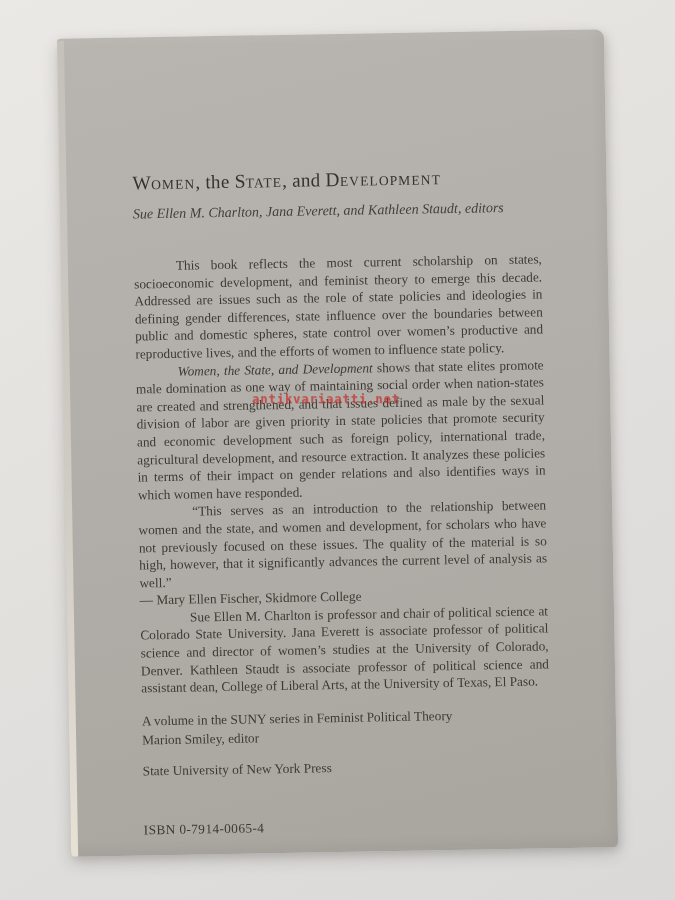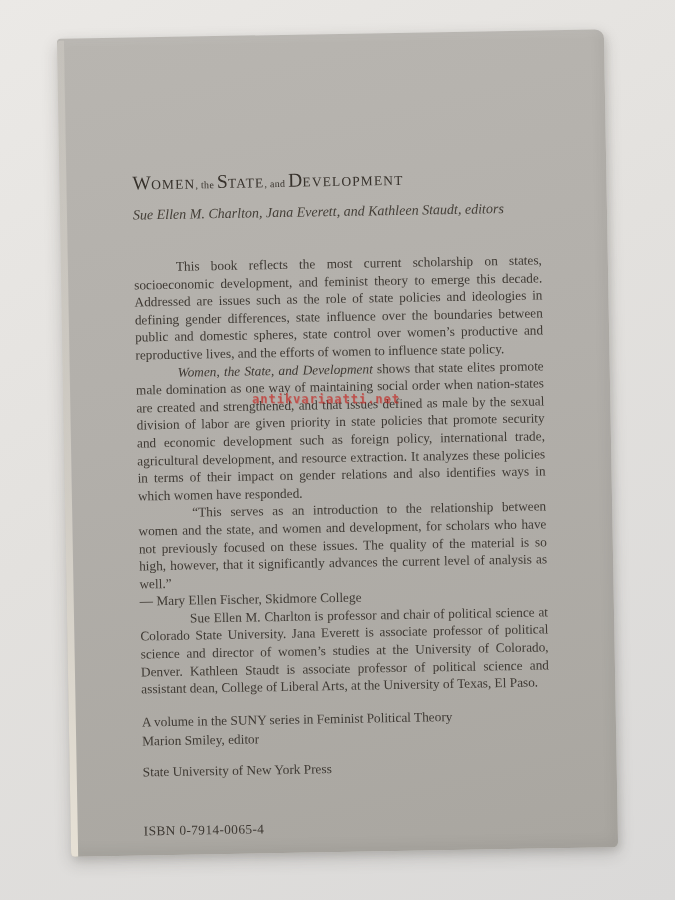--- a/index.html
+++ b/index.html
@@ -46,21 +46,21 @@
   .title {
     margin: 0;
     font-weight: normal;
     color: #37322c;
     line-height: 26px;
     white-space: nowrap;
     letter-spacing: 0.3px;
   }
   .title .cap   { font-size: 19.5px; }
   .title .scaps { font-size: 13.5px; text-transform: uppercase; letter-spacing: 1.1px; }
-  .title .tsep  { font-size: 10px; margin-top: 35px; }
+  .title .tsep  { font-size: 19px; margin-top: 35px; }
   .subtitle {
     margin: 7px 0 0 0;
     font-style: italic;
     font-size: 14px;
     line-height: 18px;
     color: #433e37;
   }
   .body { margin-top: 34px; }
   .body p {
     margin: 0;

